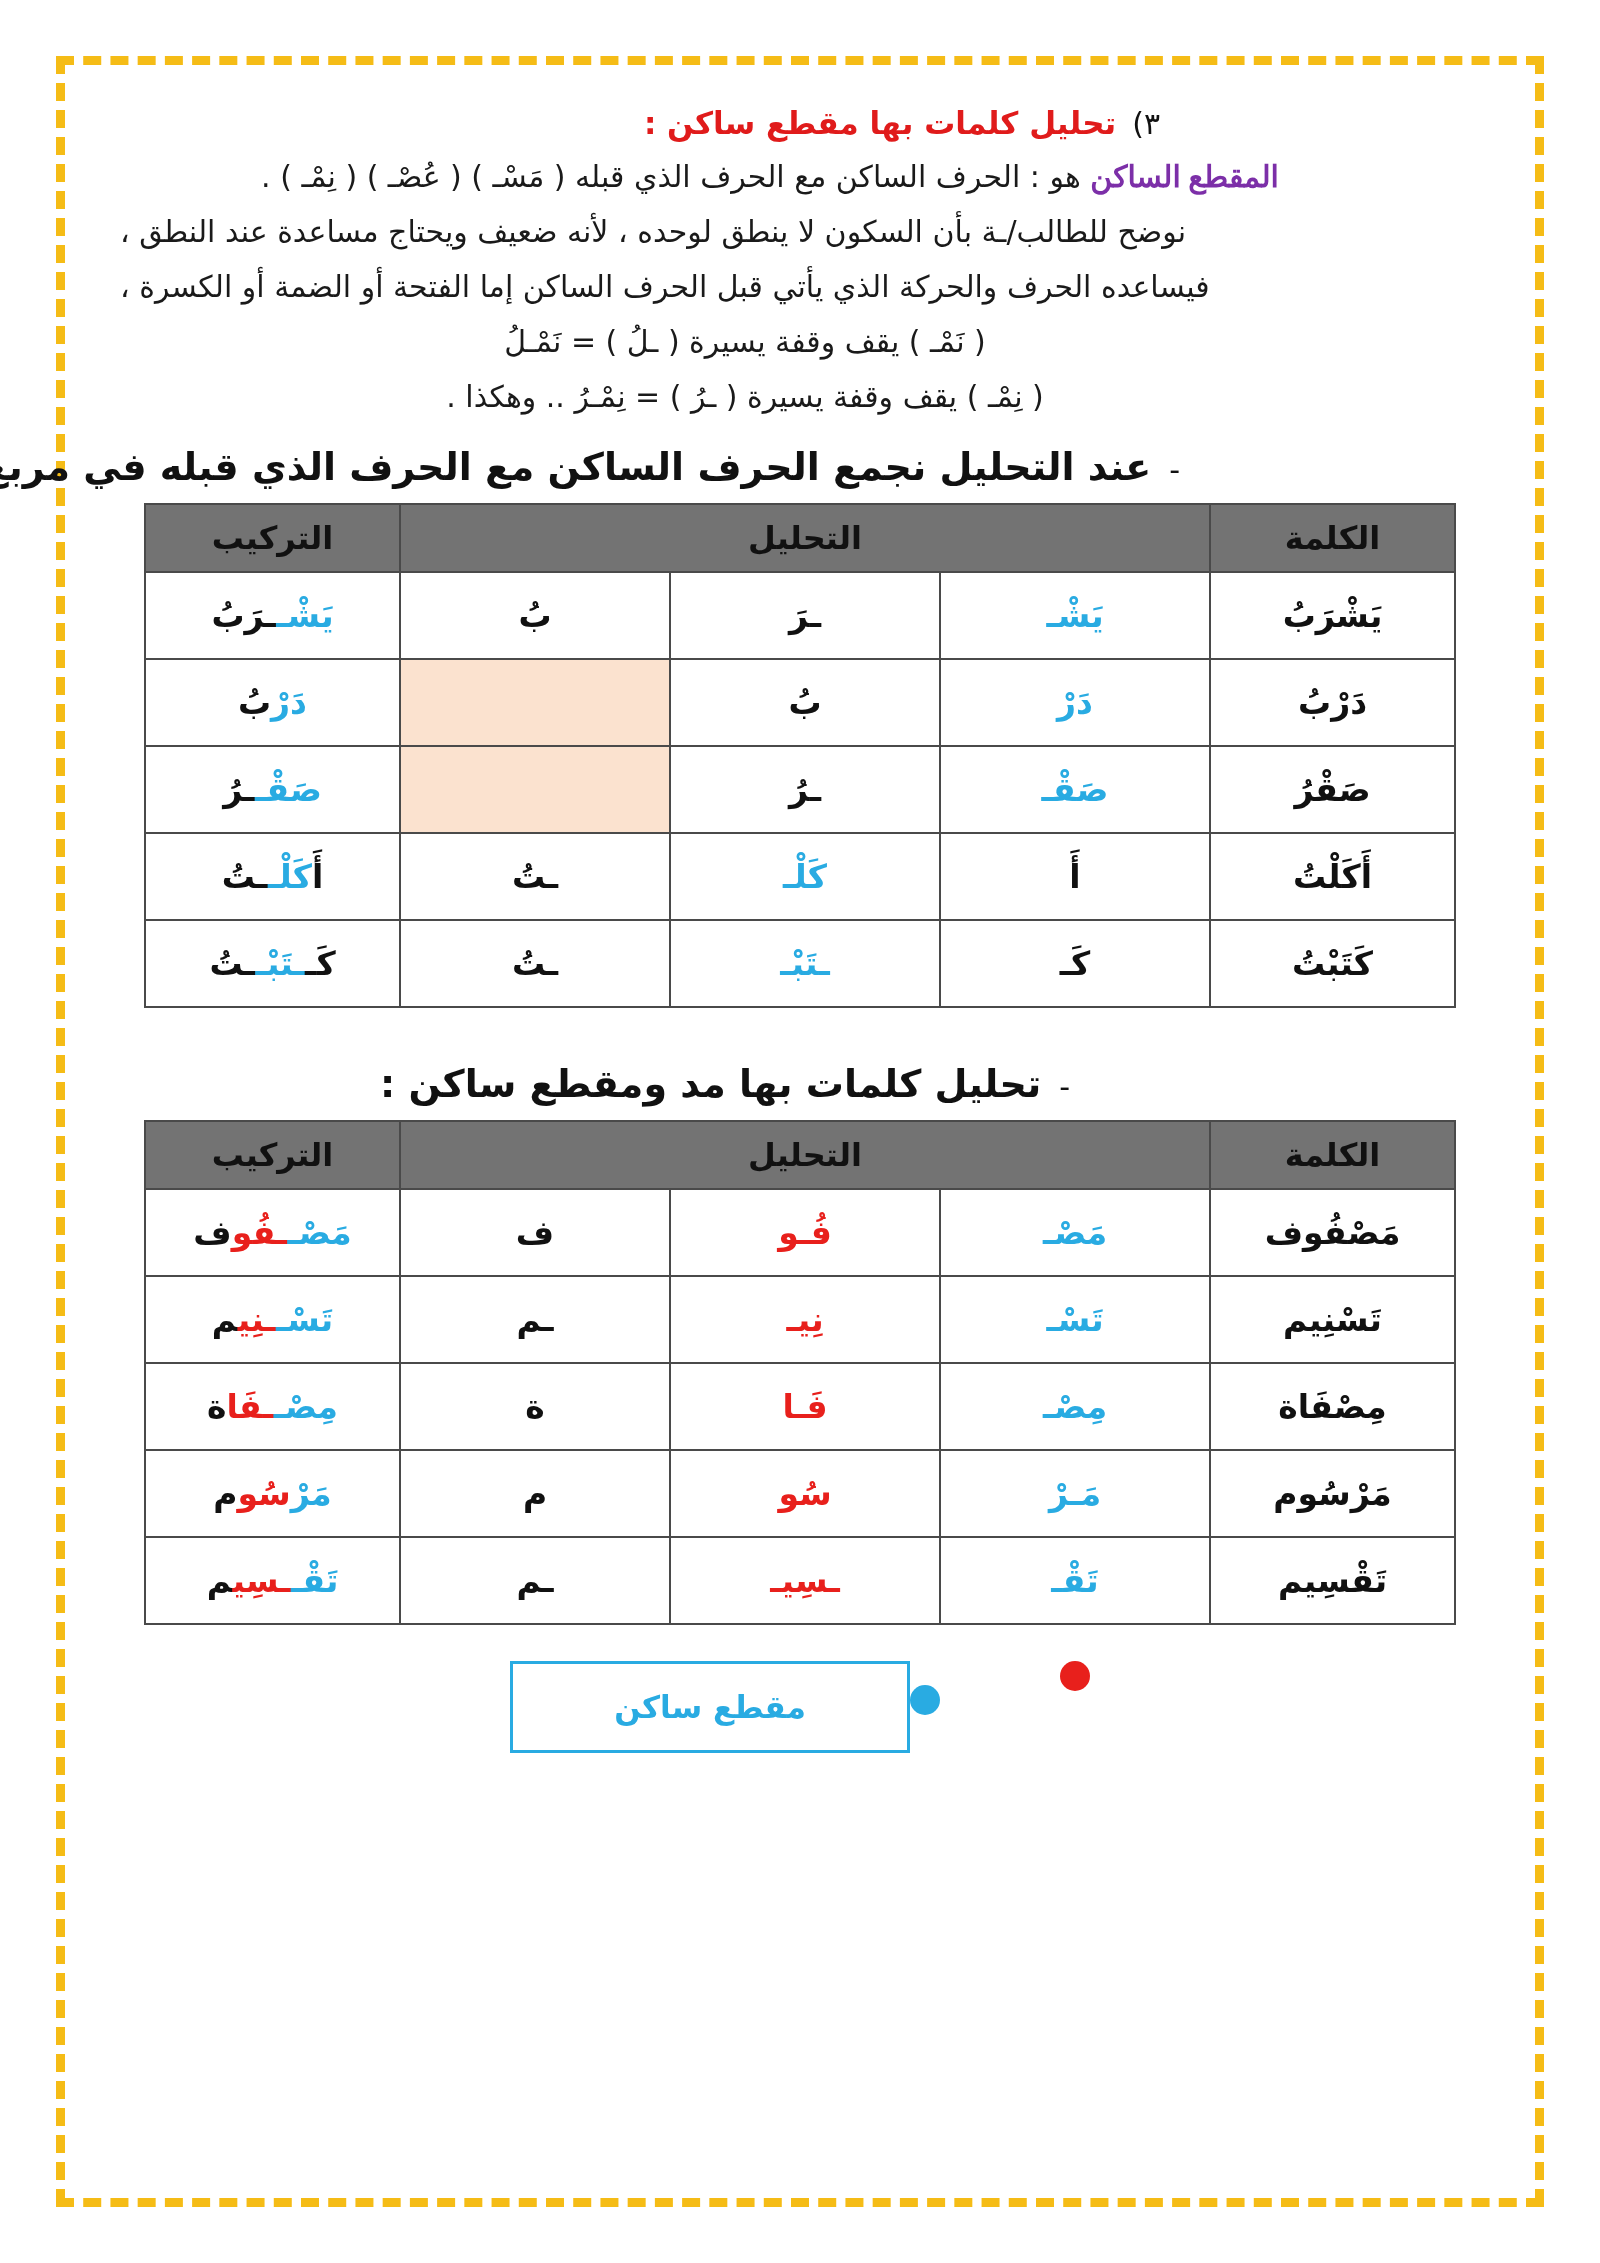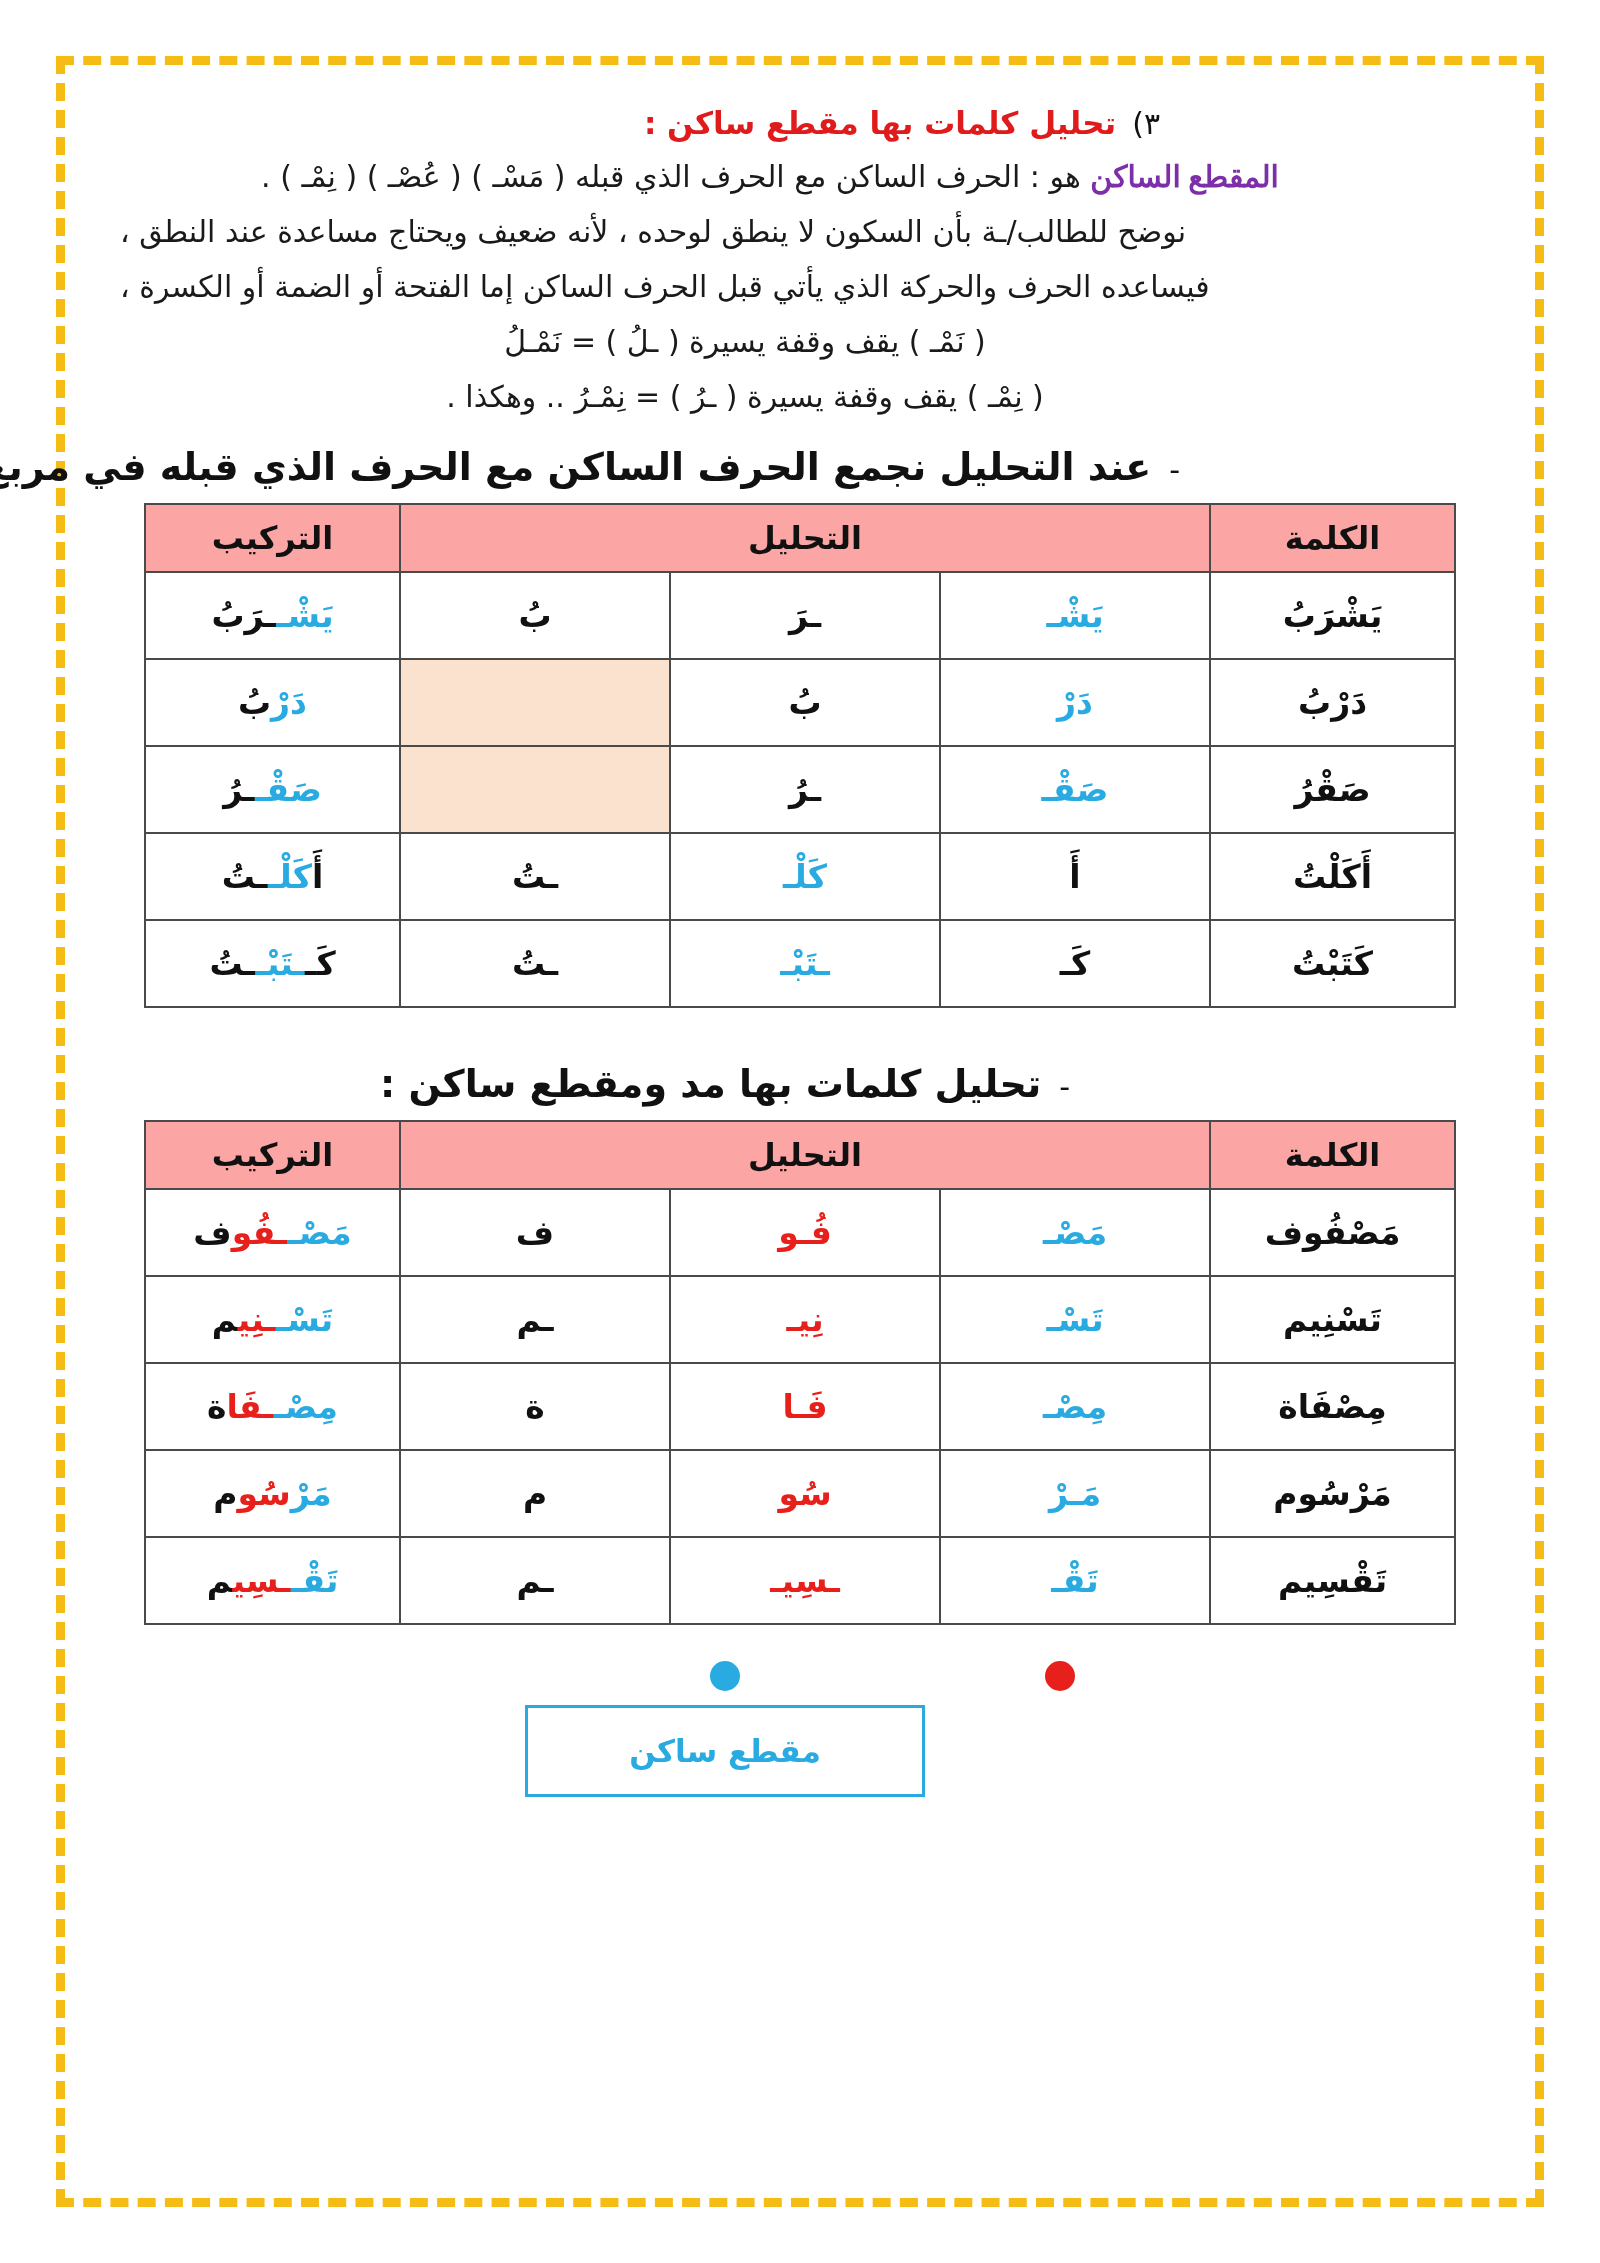--- a/index.html
+++ b/index.html
@@ -127,21 +127,21 @@
     table-layout: fixed;
   }
   table.analysis th,
   table.analysis td {
     border: 2px solid #4a4a4a;
     text-align: center;
     vertical-align: middle;
     padding: 0;
   }
   table.analysis thead th {
-    background: #fca5a5;
+    background: #737373;
     height: 66px;
     font-size: 32px;
     font-weight: bold;
     color: #111111;
   }
   table.analysis tbody td {
     height: 85px;
     font-size: 33px;
     font-weight: bold;
     color: #111111;
@@ -167,21 +167,21 @@
   .legend {
     display: flex;
     flex-direction: row;
     justify-content: center;
     align-items: flex-start;
     gap: 120px;
     margin-top: 36px;
   }
   .legend-item {
     display: flex;
-    flex-direction: column;
+    flex-direction: row;
     align-items: center;
   }
   .legend-dot {
     width: 30px;
     height: 30px;
     border-radius: 50%;
     margin-bottom: 14px;
   }
   .legend-dot.red  { background: #e8201c; }
   .legend-dot.cyan { background: #29abe2; }

